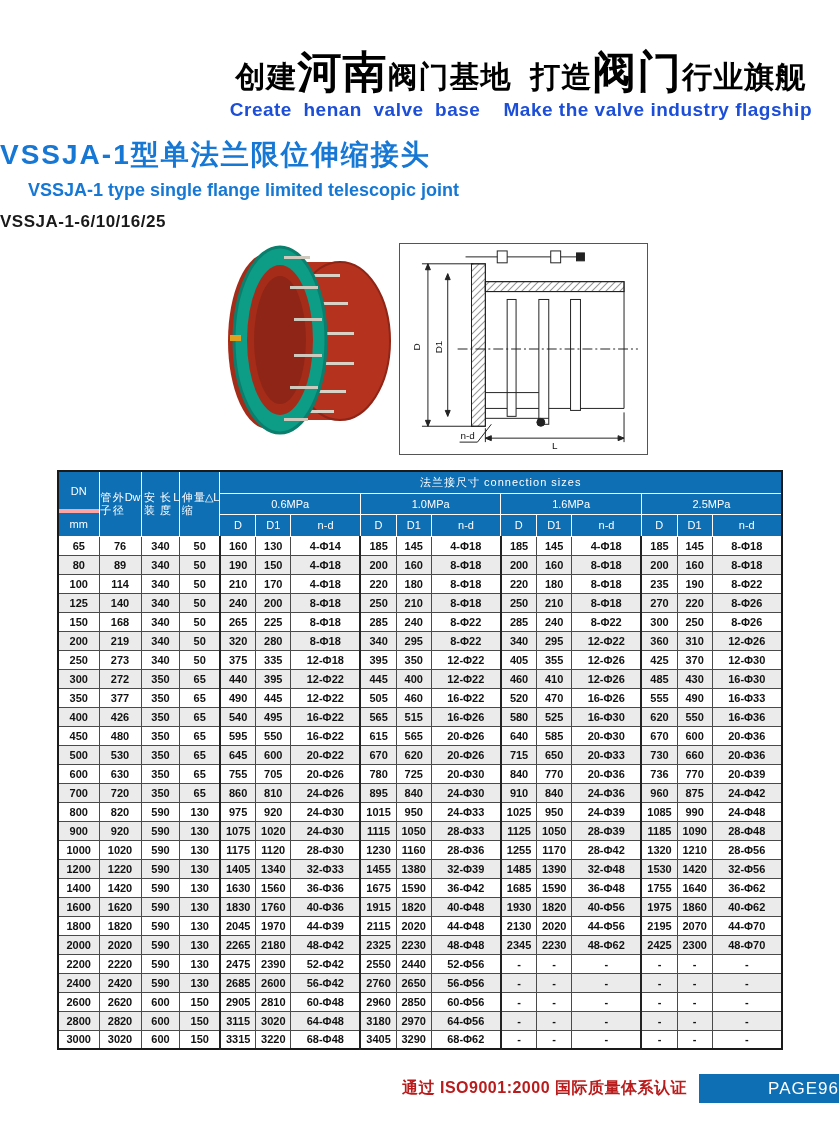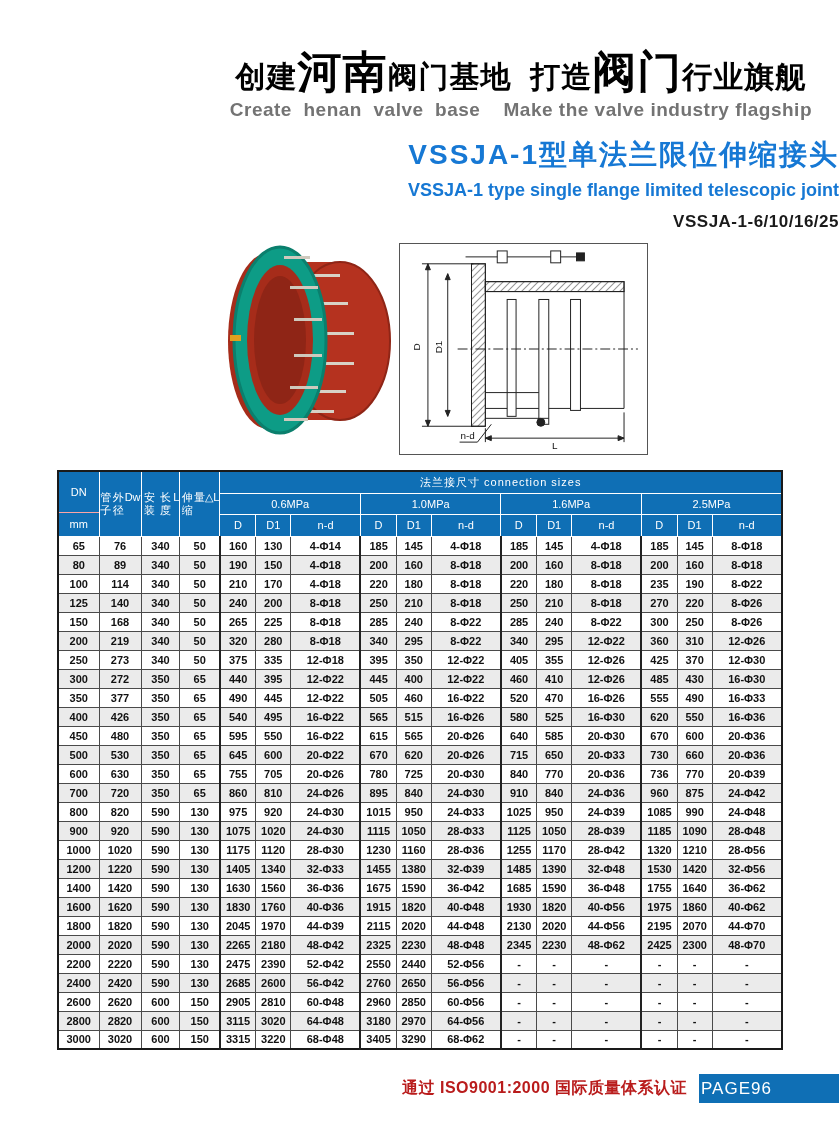--- a/index.html
+++ b/index.html
@@ -6,24 +6,24 @@
   body { background:#e8e8e8; font-family:"Liberation Sans", sans-serif; }
   .page {
     position:relative; width:839px; height:1146px; margin:0 auto;
     background:#ffffff; overflow:hidden; color:#111;
   }
 
   
   .slogan { position:absolute; top:50px; right:27px; text-align:center; color:#000; }
   .slogan-zh { font-size:30px; font-weight:bold; line-height:44px; letter-spacing:1px; white-space:pre;text-align:center; }
   .slogan-zh .big { font-size:44px; }
-  .slogan-en { font-size:19px; font-weight:600; margin-top:0px; letter-spacing:0.5px; white-space:pre; color:#737373; }
+  .slogan-en { font-size:19px; font-weight:600; margin-top:0px; letter-spacing:0.5px; white-space:pre; color:#1d4ed8; }
 
   
-  .title-block { position:absolute; top:136px; left:0; width:100%; text-align:right; }
+  .title-block { position:absolute; top:136px; left:0; width:100%; text-align:left; }
   .title-zh { font-size:28px; font-weight:bold; color:#1678d4; letter-spacing:2px; }
   .title-en { font-size:18px; font-weight:bold; color:#1678d4; margin-top:6px;padding-left:28px; }
   .title-model { font-size:17px; font-weight:700; color:#1a1a1a; margin-top:11px; letter-spacing:0.5px; }
 
   
   .photo { position:absolute; left:188px; top:242px; width:206px; height:196px; }
   .drawing { position:absolute; left:399px; top:243px; width:249px; height:212px; border:1px solid #555; background:#fff; }
   .drawing svg, .photo svg { display:block; width:100%; height:100%; }
   .dwg-label { font-family:"Liberation Sans", sans-serif; font-size:10px; fill:#111; }
 
@@ -37,39 +37,39 @@
   table.spec th {
     background:#0f6fb5; color:#fff; font-weight:normal;
     border:1px solid #ffffff; font-size:11px; padding:0;
   }
   th.top-th { border-bottom:2px solid #1a1a1a; }
   th.group-title { height:22px; font-size:11.5px; letter-spacing:1px; }
   th.press-th { height:21px; }
   th.sub-th { height:22px; border-bottom:2px solid #1a1a1a; }
   .stacked { display:flex; flex-direction:row; justify-content:center; line-height:13px; font-size:11px; }
   .dn-cell { display:flex; flex-direction:column; height:63px; }
-  .dn-top { flex:0 0 41px; display:flex; align-items:center; justify-content:center; border-bottom:1px solid #fca5a5; }
+  .dn-top { flex:0 0 41px; display:flex; align-items:center; justify-content:center; border-bottom:4px solid #fca5a5; }
   .dn-bottom { flex:1; display:flex; align-items:center; justify-content:center; }
   table.spec td {
     border:1px solid #4a4a4a; text-align:center; height:19px;
     font-size:11px; font-weight:bold; color:#111; padding:0; line-height:12px;
     background:#fff;
   }
   table.spec tr.alt td { background:#ebebeb; }
   table.spec td.gs { border-left:2px solid #222; }
 
   
   .footer-cert {
     position:absolute; top:1078px; right:152px; font-size:16px; font-weight:bold; color:#b91c1c;
     letter-spacing:0.5px;
   }
   .footer-pagebox {
     position:absolute; top:1074px; right:0; width:140px; height:29px;
     background:#0f6fb5; color:#fff; font-size:17px; line-height:29px;
-    padding-left:2px; letter-spacing:1px;
+    padding-left:2px; letter-spacing:1px;text-align:right;
   }
 </style>
 </head>
 <body>
 
 <div class="page">
 
   <div class="slogan">
     <div class="slogan-zh"><span>创建</span><span class="big">河南</span><span>阀门基地</span><span>  </span><span>打造</span><span class="big">阀门</span><span>行业旗舰</span></div>
     <div class="slogan-en">Create  henan  valve  base    Make the valve industry flagship</div>

